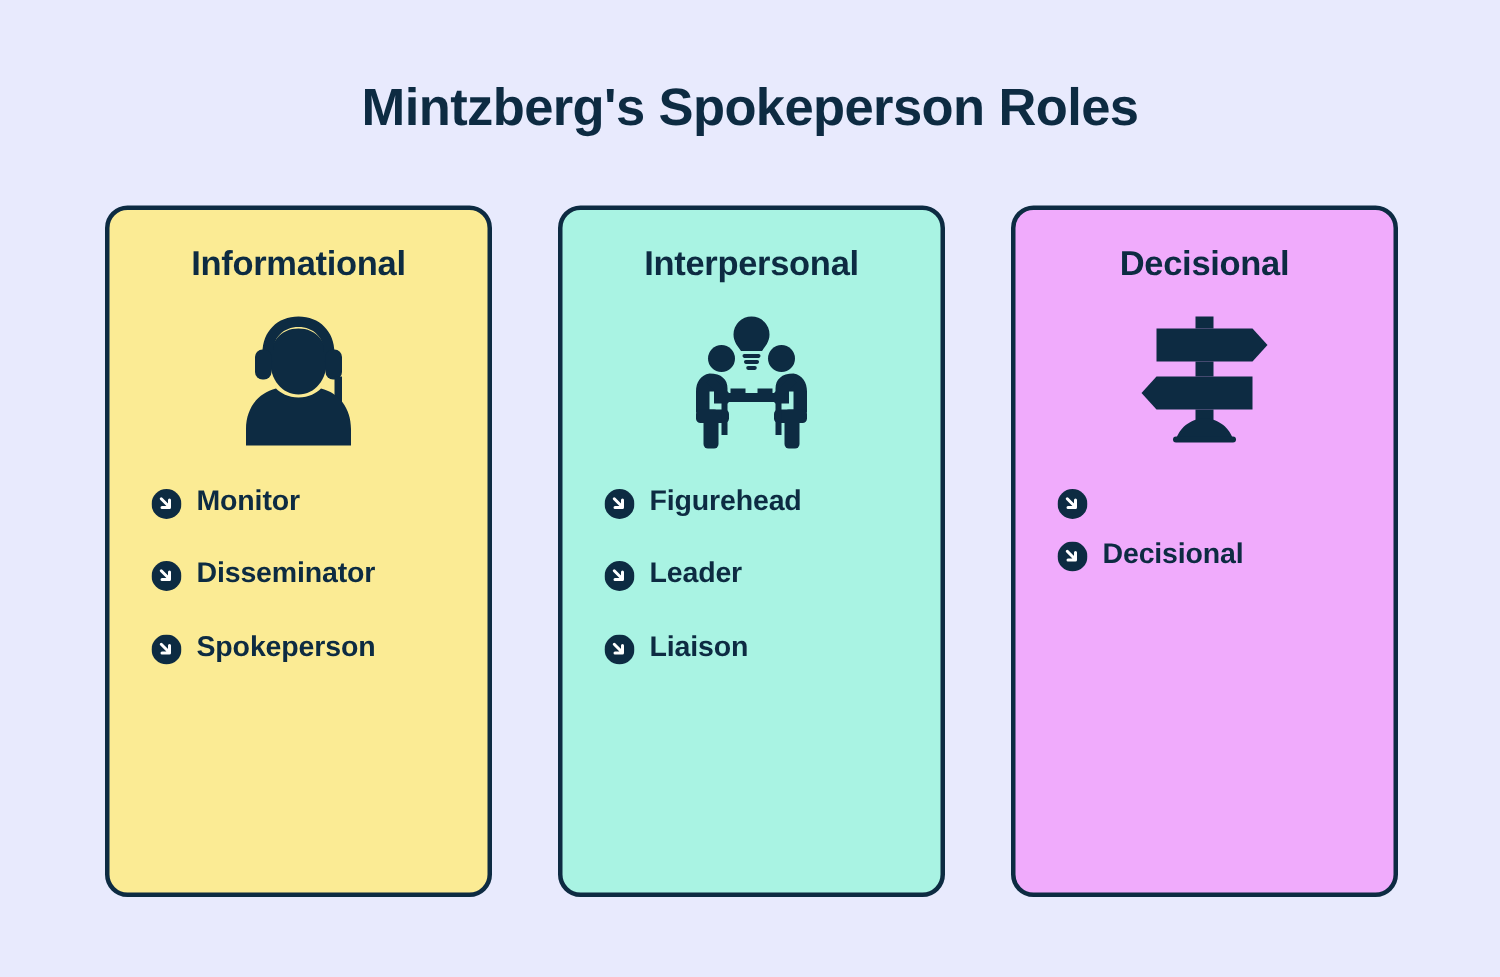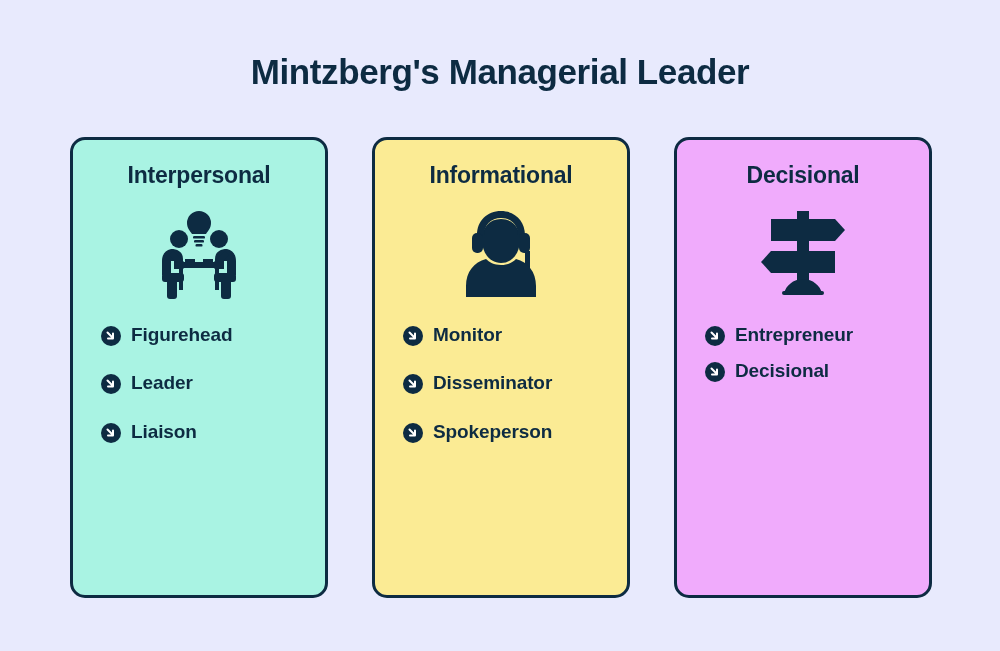--- a/index.html
+++ b/index.html
@@ -103,23 +103,76 @@
     line-height: 1.28;
     max-width: 170px;
     letter-spacing: -0.1px;
   }
 </style>
 </head>
 <body>
 
 <div class="page">
 
-  <div class="page-title">Mintzberg's Managerial Leader</div>
+  <div class="page-title">Mintzberg's Spokeperson Roles</div>
 
   <div class="cards">
+
+    <div class="card card-yellow">
+      <div class="card-title">Informational</div>
+
+      <div class="card-icon">
+        <svg width="100" height="100" viewBox="0 0 100 100" aria-hidden="true">
+          <g fill="#0d2b42">
+
+            <path d="M50 18 c-12 0 -19 9 -19 21 c0 13 8 23 19 23 c11 0 19 -10 19 -23 c0 -12 -7 -21 -19 -21 z"></path>
+
+            <path d="M50 10 c-14 0 -24 10 -24 24 l0 6 l7 0 l0 -6 c0 -10 7 -17 17 -17 c10 0 17 7 17 17 l0 6 l7 0 l0 -6 c0 -14 -10 -24 -24 -24 z"></path>
+
+            <rect x="21" y="32" width="11" height="20" rx="5"></rect>
+
+            <rect x="68" y="32" width="11" height="20" rx="5"></rect>
+
+            <path d="M74 50 l0 13 l-9 0 l0 5 l14 0 l0 -18 z"></path>
+
+            <path d="M50 64 c-7 0 -12 -3 -15 -6 c-12 3 -20 13 -20 27 l0 11 l70 0 l0 -11 c0 -14 -8 -24 -20 -27 c-3 3 -8 6 -15 6 z"></path>
+          </g>
+        </svg>
+      </div>
+
+      <div class="role-list">
+        <div class="role-item">
+          <span class="bullet-icon">
+            <svg width="20" height="20" viewBox="0 0 20 20" aria-hidden="true">
+              <circle cx="10" cy="10" r="10" fill="#0d2b42"></circle>
+              <path d="M6.5 6.5 L12 12 M12 7.4 L12 12.4 L7 12.4" stroke="#ffffff" stroke-width="2" fill="none" stroke-linecap="round" stroke-linejoin="round"></path>
+            </svg>
+          </span>
+          <span class="role-label">Monitor</span>
+        </div>
+        <div class="role-item">
+          <span class="bullet-icon">
+            <svg width="20" height="20" viewBox="0 0 20 20" aria-hidden="true">
+              <circle cx="10" cy="10" r="10" fill="#0d2b42"></circle>
+              <path d="M6.5 6.5 L12 12 M12 7.4 L12 12.4 L7 12.4" stroke="#ffffff" stroke-width="2" fill="none" stroke-linecap="round" stroke-linejoin="round"></path>
+            </svg>
+          </span>
+          <span class="role-label">Disseminator</span>
+        </div>
+        <div class="role-item">
+          <span class="bullet-icon">
+            <svg width="20" height="20" viewBox="0 0 20 20" aria-hidden="true">
+              <circle cx="10" cy="10" r="10" fill="#0d2b42"></circle>
+              <path d="M6.5 6.5 L12 12 M12 7.4 L12 12.4 L7 12.4" stroke="#ffffff" stroke-width="2" fill="none" stroke-linecap="round" stroke-linejoin="round"></path>
+            </svg>
+          </span>
+          <span class="role-label">Spokeperson</span>
+        </div>
+      </div>
+    </div>
 
     <div class="card card-mint">
       <div class="card-title">Interpersonal</div>
 
       <div class="card-icon">
         <svg width="100" height="100" viewBox="0 0 100 100" aria-hidden="true">
           <g fill="#0d2b42">
 
             <path d="M50 10 a12 12 0 0 0 -12 12 c0 5 3 8 5 11 l14 0 c2 -3 5 -6 5 -11 a12 12 0 0 0 -12 -12 z"></path>
             <rect x="44" y="35" width="12" height="2.6" rx="1.2"></rect>
@@ -172,73 +225,20 @@
             <svg width="20" height="20" viewBox="0 0 20 20" aria-hidden="true">
               <circle cx="10" cy="10" r="10" fill="#0d2b42"></circle>
               <path d="M6.5 6.5 L12 12 M12 7.4 L12 12.4 L7 12.4" stroke="#ffffff" stroke-width="2" fill="none" stroke-linecap="round" stroke-linejoin="round"></path>
             </svg>
           </span>
           <span class="role-label">Liaison</span>
         </div>
       </div>
     </div>
 
-    <div class="card card-yellow">
-      <div class="card-title">Informational</div>
-
-      <div class="card-icon">
-        <svg width="100" height="100" viewBox="0 0 100 100" aria-hidden="true">
-          <g fill="#0d2b42">
-
-            <path d="M50 18 c-12 0 -19 9 -19 21 c0 13 8 23 19 23 c11 0 19 -10 19 -23 c0 -12 -7 -21 -19 -21 z"></path>
-
-            <path d="M50 10 c-14 0 -24 10 -24 24 l0 6 l7 0 l0 -6 c0 -10 7 -17 17 -17 c10 0 17 7 17 17 l0 6 l7 0 l0 -6 c0 -14 -10 -24 -24 -24 z"></path>
-
-            <rect x="21" y="32" width="11" height="20" rx="5"></rect>
-
-            <rect x="68" y="32" width="11" height="20" rx="5"></rect>
-
-            <path d="M74 50 l0 13 l-9 0 l0 5 l14 0 l0 -18 z"></path>
-
-            <path d="M50 64 c-7 0 -12 -3 -15 -6 c-12 3 -20 13 -20 27 l0 11 l70 0 l0 -11 c0 -14 -8 -24 -20 -27 c-3 3 -8 6 -15 6 z"></path>
-          </g>
-        </svg>
-      </div>
-
-      <div class="role-list">
-        <div class="role-item">
-          <span class="bullet-icon">
-            <svg width="20" height="20" viewBox="0 0 20 20" aria-hidden="true">
-              <circle cx="10" cy="10" r="10" fill="#0d2b42"></circle>
-              <path d="M6.5 6.5 L12 12 M12 7.4 L12 12.4 L7 12.4" stroke="#ffffff" stroke-width="2" fill="none" stroke-linecap="round" stroke-linejoin="round"></path>
-            </svg>
-          </span>
-          <span class="role-label">Monitor</span>
-        </div>
-        <div class="role-item">
-          <span class="bullet-icon">
-            <svg width="20" height="20" viewBox="0 0 20 20" aria-hidden="true">
-              <circle cx="10" cy="10" r="10" fill="#0d2b42"></circle>
-              <path d="M6.5 6.5 L12 12 M12 7.4 L12 12.4 L7 12.4" stroke="#ffffff" stroke-width="2" fill="none" stroke-linecap="round" stroke-linejoin="round"></path>
-            </svg>
-          </span>
-          <span class="role-label">Disseminator</span>
-        </div>
-        <div class="role-item">
-          <span class="bullet-icon">
-            <svg width="20" height="20" viewBox="0 0 20 20" aria-hidden="true">
-              <circle cx="10" cy="10" r="10" fill="#0d2b42"></circle>
-              <path d="M6.5 6.5 L12 12 M12 7.4 L12 12.4 L7 12.4" stroke="#ffffff" stroke-width="2" fill="none" stroke-linecap="round" stroke-linejoin="round"></path>
-            </svg>
-          </span>
-          <span class="role-label">Spokeperson</span>
-        </div>
-      </div>
-    </div>
-
     <div class="card card-pink">
       <div class="card-title">Decisional</div>
 
       <div class="card-icon">
         <svg width="100" height="100" viewBox="0 0 100 100" aria-hidden="true">
           <g fill="#0d2b42">
 
             <rect x="44" y="10" width="12" height="8"></rect>
 
             <path d="M18 18 l64 0 l10 11 l-10 11 l-64 0 z"></path>
@@ -256,21 +256,20 @@
       </div>
 
       <div class="role-list">
         <div class="role-item tight">
           <span class="bullet-icon">
             <svg width="20" height="20" viewBox="0 0 20 20" aria-hidden="true">
               <circle cx="10" cy="10" r="10" fill="#0d2b42"></circle>
               <path d="M6.5 6.5 L12 12 M12 7.4 L12 12.4 L7 12.4" stroke="#ffffff" stroke-width="2" fill="none" stroke-linecap="round" stroke-linejoin="round"></path>
             </svg>
           </span>
-          <span class="role-label">Entrepreneur</span>
         </div>
         <div class="role-item">
           <span class="bullet-icon">
             <svg width="20" height="20" viewBox="0 0 20 20" aria-hidden="true">
               <circle cx="10" cy="10" r="10" fill="#0d2b42"></circle>
               <path d="M6.5 6.5 L12 12 M12 7.4 L12 12.4 L7 12.4" stroke="#ffffff" stroke-width="2" fill="none" stroke-linecap="round" stroke-linejoin="round"></path>
             </svg>
           </span>
           <span class="role-label">Decisional</span>
         </div>

